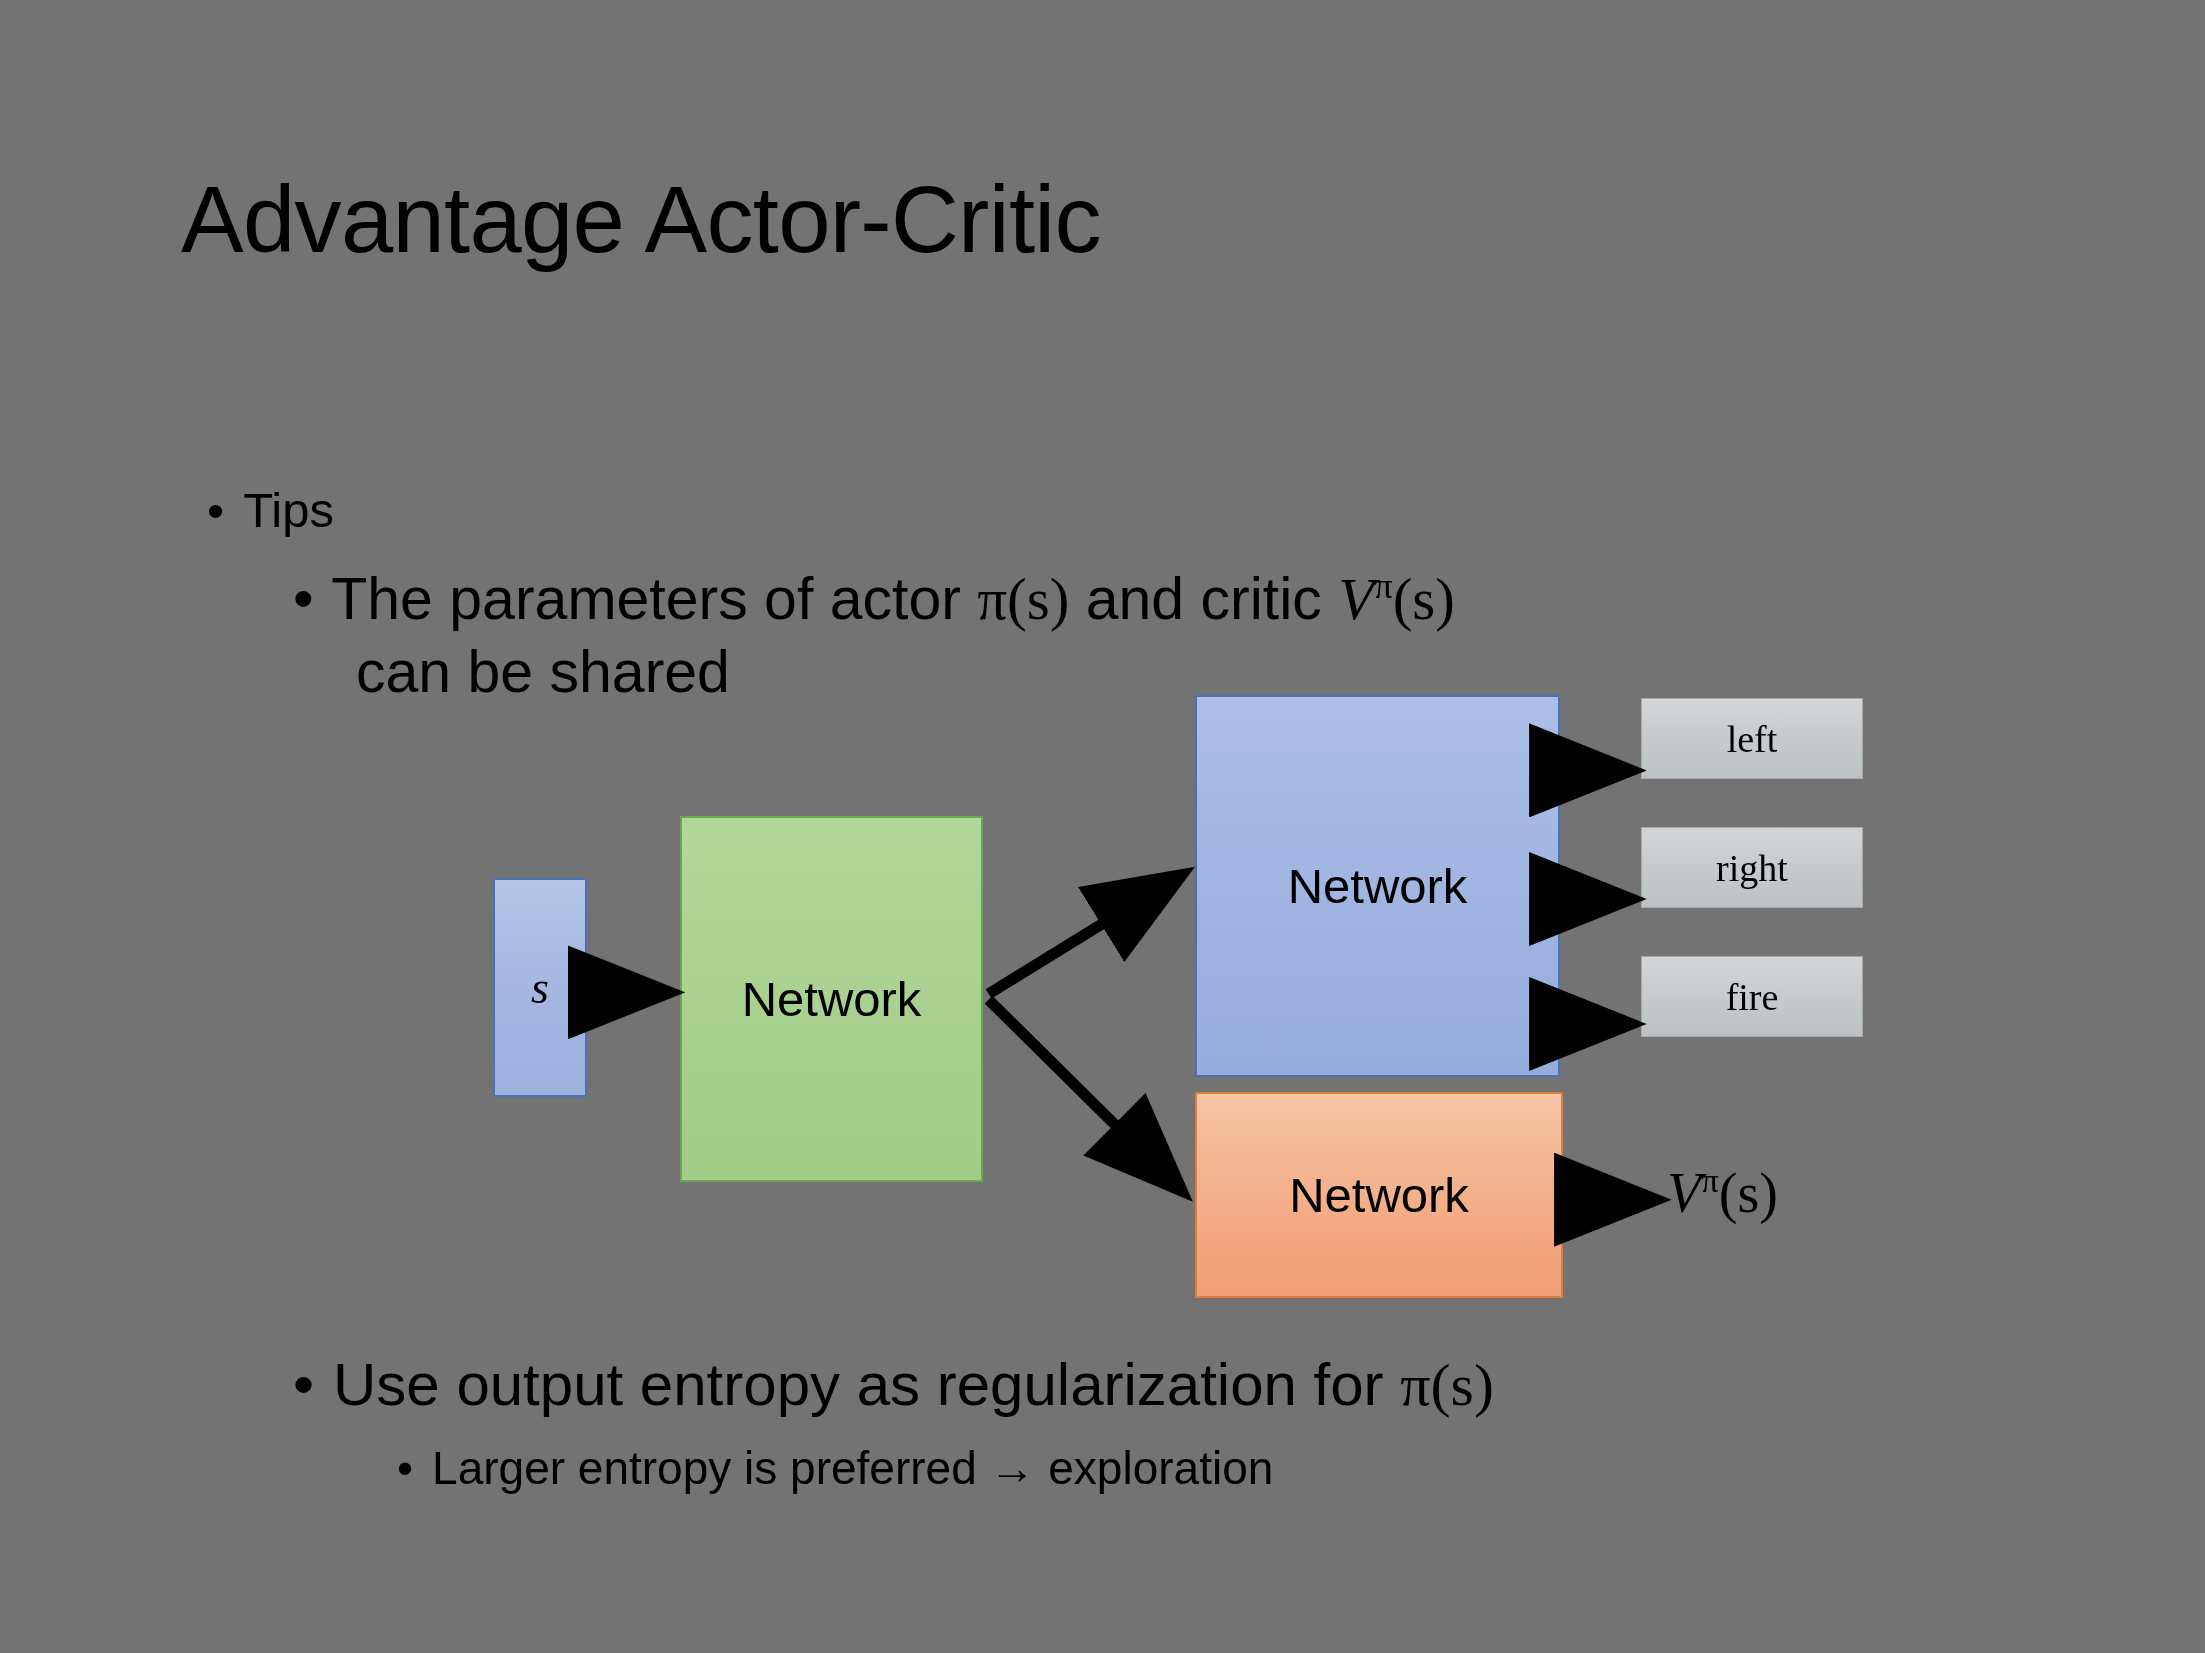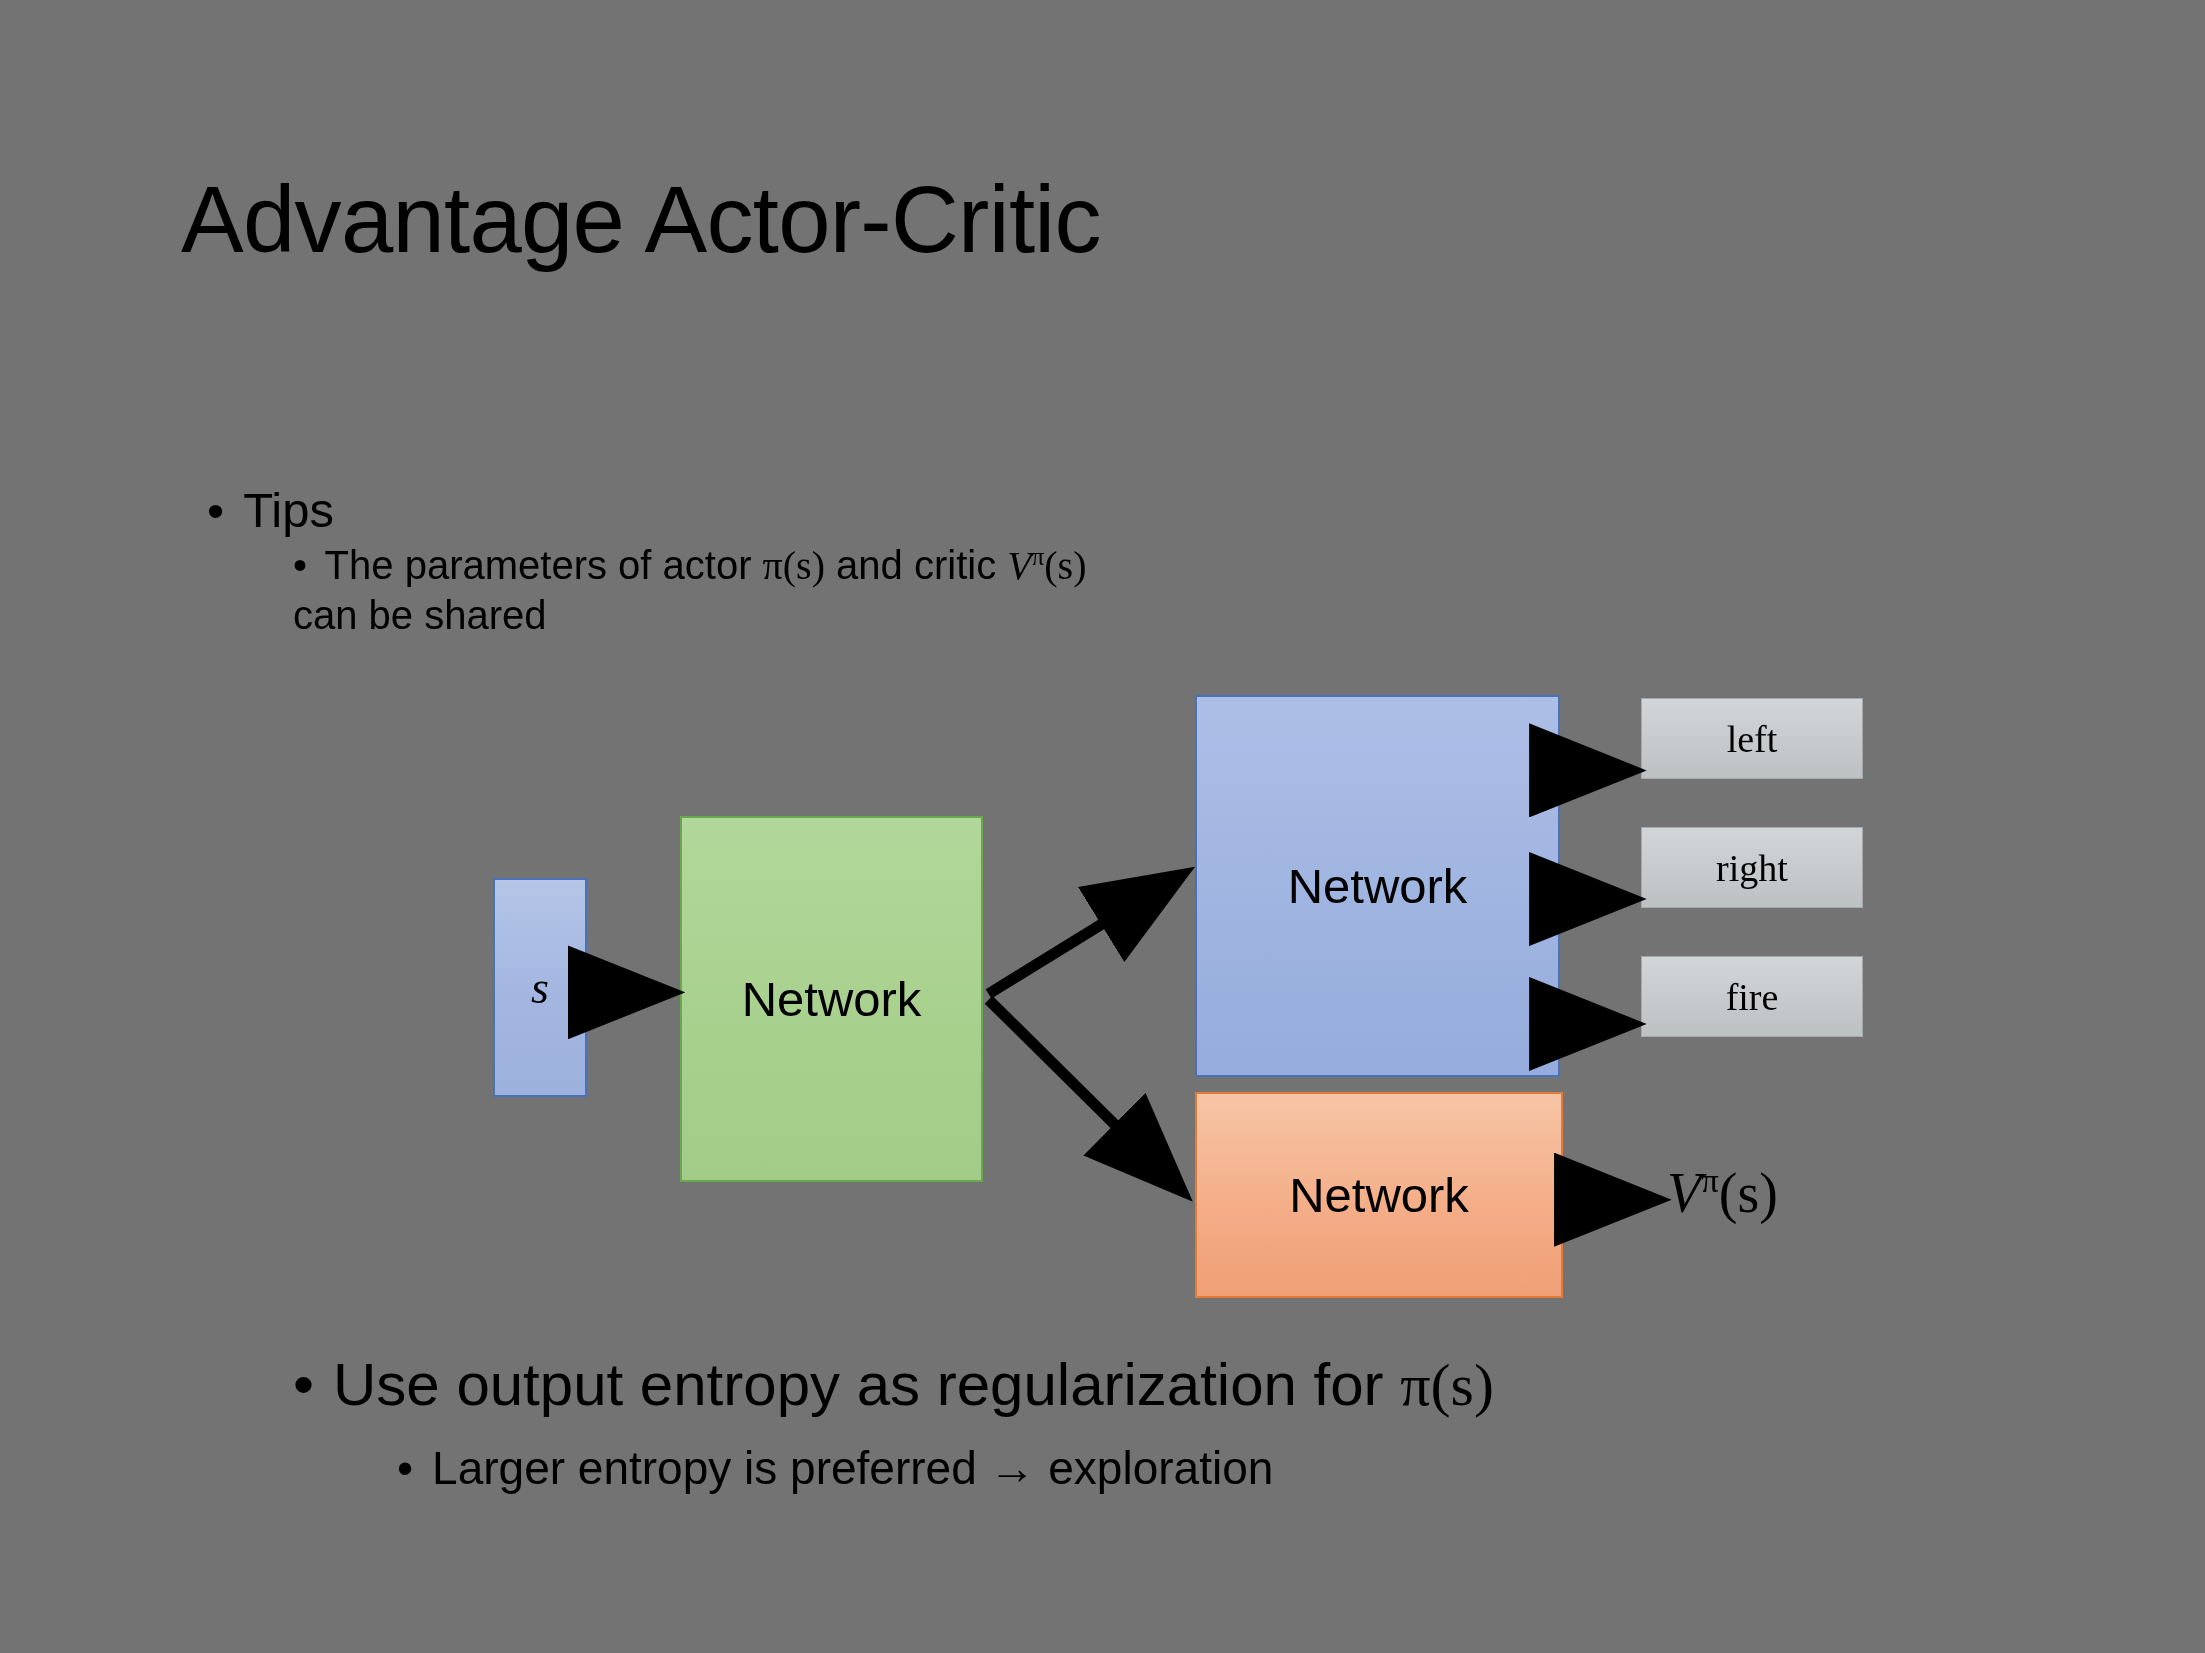--- a/index.html
+++ b/index.html
@@ -53,28 +53,28 @@
   }
 
   #b-tips {
     left: 171px;
     top: 482px;
     font-size: 49px;
     margin-left: 36px;
   }
   #b-params {
     left: 293px;
-    top: 541px;
-    font-size: 40px;
+    top: 563px;
+    font-size: 59px;
     line-height: 1.24;
     white-space: normal;
     width: 1691px;
   }
   #b-params .dot { margin-right: 17.6px; }
-  #b-params .l2 { display: block; }
+  #b-params .l2 { display: block; margin-left: 63px; }
 
   #b-entropy {
     left: 293px;
     top: 1332px;
     font-size: 60px;
     margin-top: 18px;
   }
   #b-larger {
     left: 397px;
     top: 1441px;

